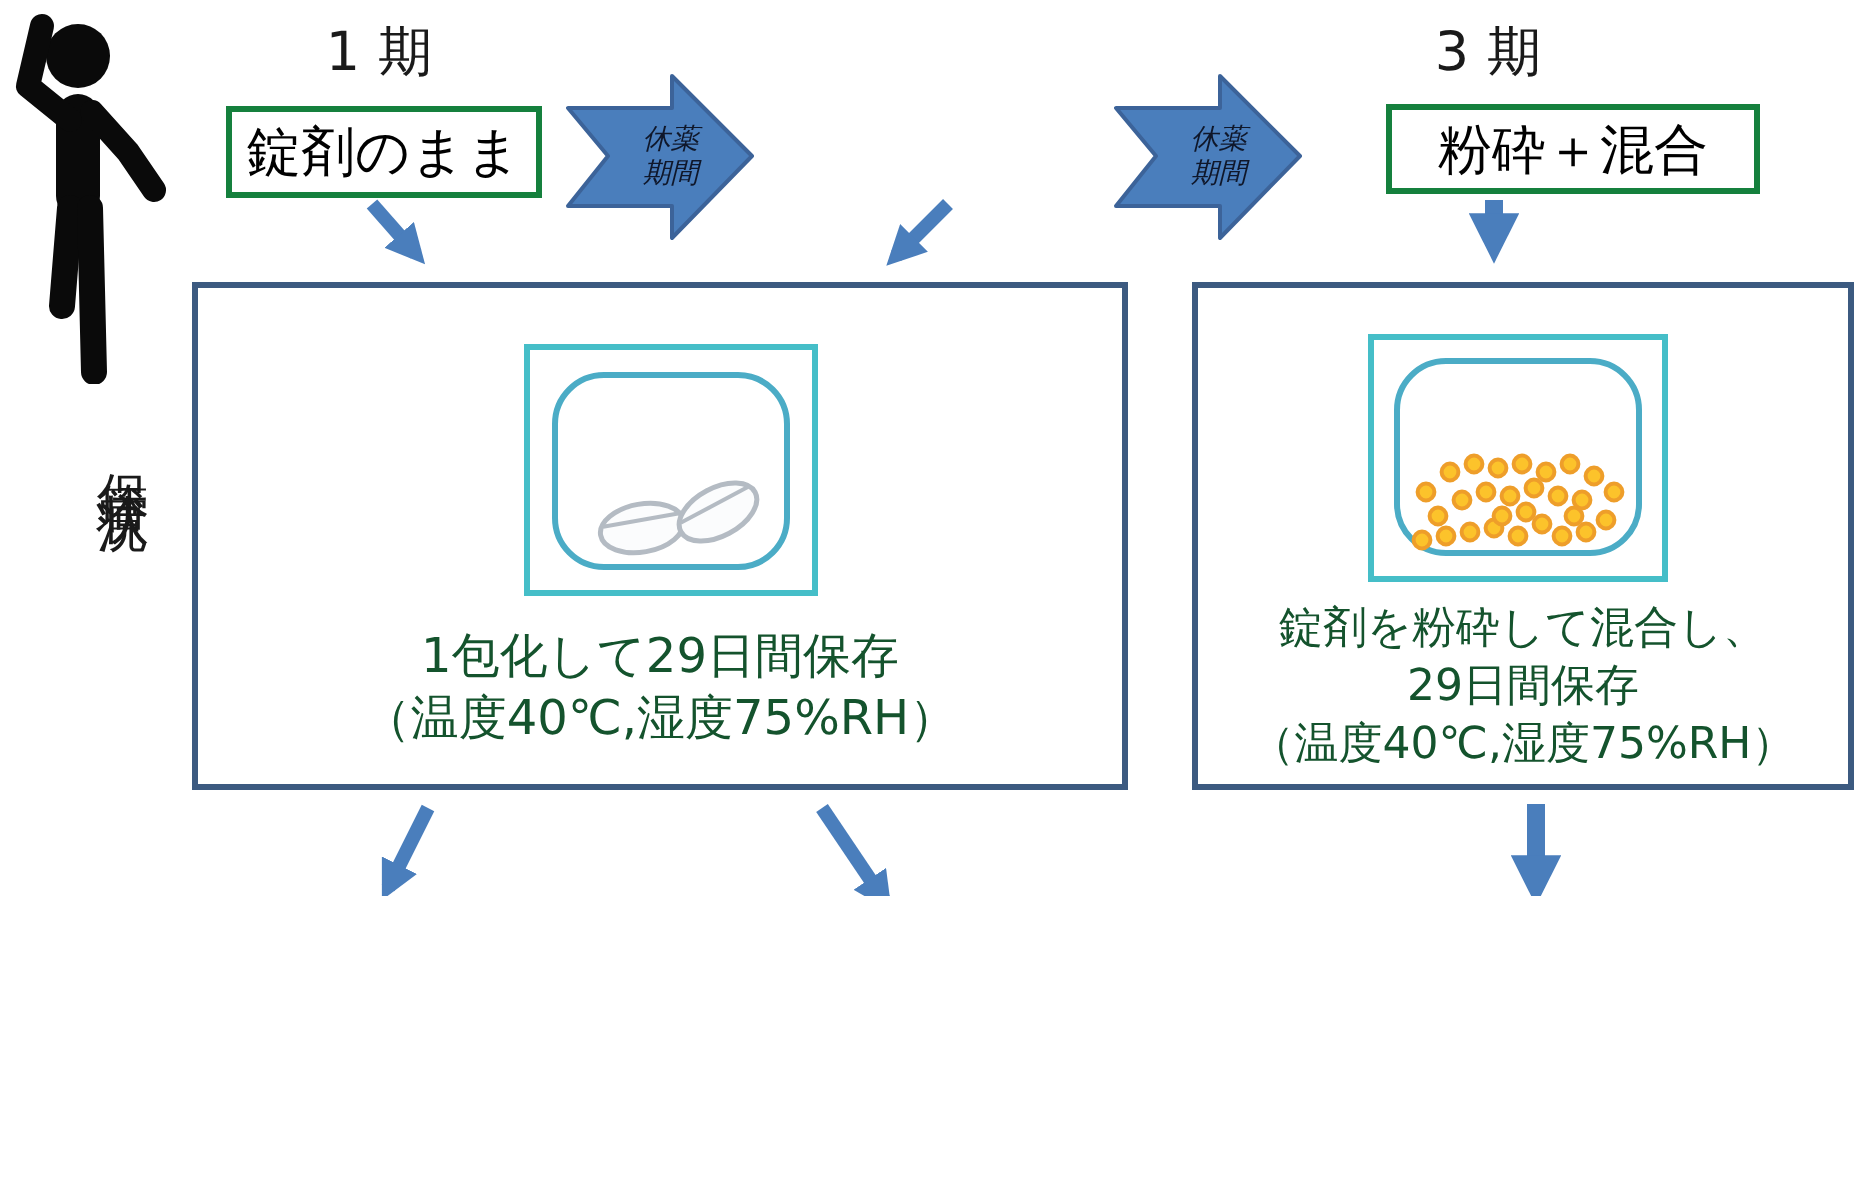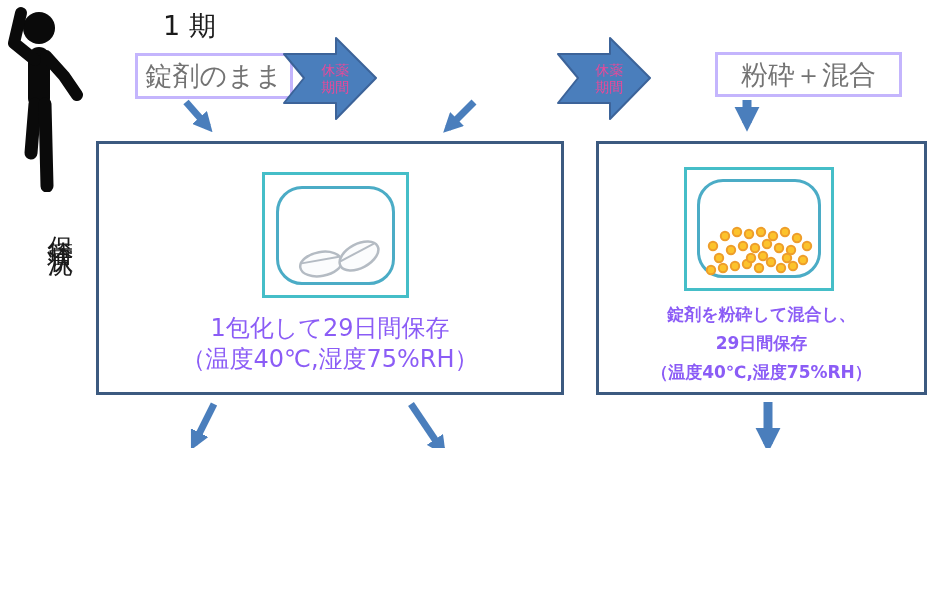--- a/index.html
+++ b/index.html
@@ -5,39 +5,39 @@
   html,body{margin:0;padding:0;background:#ffffff;}
   #stage{
     position:relative;width:932px;height:448px;background:#ffffff;overflow:hidden;
     font-family:"DejaVu Sans","Liberation Sans",sans-serif;color:#111;
   }
   .abs{position:absolute;}
   
   .phase-label{font-size:27px;letter-spacing:9px;text-align:center;color:#1a1a1a;}
   
   .method-box{
-    box-sizing:border-box;border:3px solid #c4b5fd;background:#fff;
+    box-sizing:border-box;border:3px solid #15803d;background:#fff;
     display:flex;align-items:center;justify-content:center;
-    font-size:27px;color:#737373;white-space:nowrap;margin-left:22px;
+    font-size:27px;color:#000000;white-space:nowrap;
   }
   
   .chevron{width:95px;height:85px;}
   .chevron-text{
     position:absolute;left:26%;top:50%;transform:translateY(-50%);
-    width:58%;text-align:center;color:#ec4899;font-size:14px;line-height:17px;
+    width:58%;text-align:center;color:#0f172a;font-size:14px;line-height:17px;font-style:italic;
   }
   
   .panel{box-sizing:border-box;border:3px solid #3c5a80;background:#fff;}
   
   .pkg-outer{box-sizing:border-box;border:3px solid #45bec8;background:#fff;}
   .pkg-inner{box-sizing:border-box;border:3px solid #4bacc6;background:#fff;border-radius:26px;}
   
-  .caption{width:100%;text-align:center;color:#8b5cf6;}
+  .caption{width:100%;text-align:center;color:#14532d;}
   .cap-left{font-size:24px;line-height:31px;}
-  .cap-right{font-size:17px;line-height:29px;font-weight:bold;}
+  .cap-right{font-size:22px;line-height:29px;}
   .cap-syringe{font-size:22px;line-height:28px;}
   
   .vlabel{
     writing-mode:vertical-rl;text-orientation:upright;
     font-size:26px;letter-spacing:5px;color:#1a1a1a;
   }
   
   .pouch{box-sizing:border-box;border:3px solid #59b6c8;border-radius:22px;background:#fff;}
   svg{display:block;}
 </style>
@@ -49,20 +49,21 @@
   <svg class="abs" style="left:0;top:4px" width="94" height="188" viewBox="0 0 94 188" aria-hidden="true">
     <circle cx="39" cy="24" r="16" fill="#0a0a0a"></circle>
     <rect x="28" y="43" width="22" height="62" rx="11" fill="#0a0a0a"></rect>
     <polyline points="35,56 14,39 21,9" fill="none" stroke="#0a0a0a" stroke-width="12" stroke-linecap="round" stroke-linejoin="round"></polyline>
     <polyline points="46,52 64,72 77,91" fill="none" stroke="#0a0a0a" stroke-width="12" stroke-linecap="round" stroke-linejoin="round"></polyline>
     <line x1="35" y1="100" x2="31" y2="149" stroke="#0a0a0a" stroke-width="13" stroke-linecap="round"></line>
     <line x1="45" y1="100" x2="47" y2="182" stroke="#0a0a0a" stroke-width="13" stroke-linecap="round"></line>
   </svg>
 
   <div class="abs phase-label" style="left:115px;top:8px;width:158px">1期</div>
+  <div class="abs phase-label" style="left:655px;top:8px;width:187px">3期</div>
 
   <div class="abs method-box" style="left:113px;top:53px;width:158px;height:46px">錠剤のまま</div>
   <div class="abs method-box" style="left:693px;top:52px;width:187px;height:45px">粉砕＋混合</div>
 
   <div class="abs" style="left:283px;top:36px;width:95px;height:85px">
     <svg class="chevron" viewBox="0 0 95 85">
       <polygon points="1,18 53,18 53,2 93,42 53,83 53,67 1,67 21,42" fill="#4a7ebc" stroke="#3c6399" stroke-width="2" stroke-linejoin="round"></polygon>
     </svg>
     <div class="chevron-text">
       <div>休薬</div>

